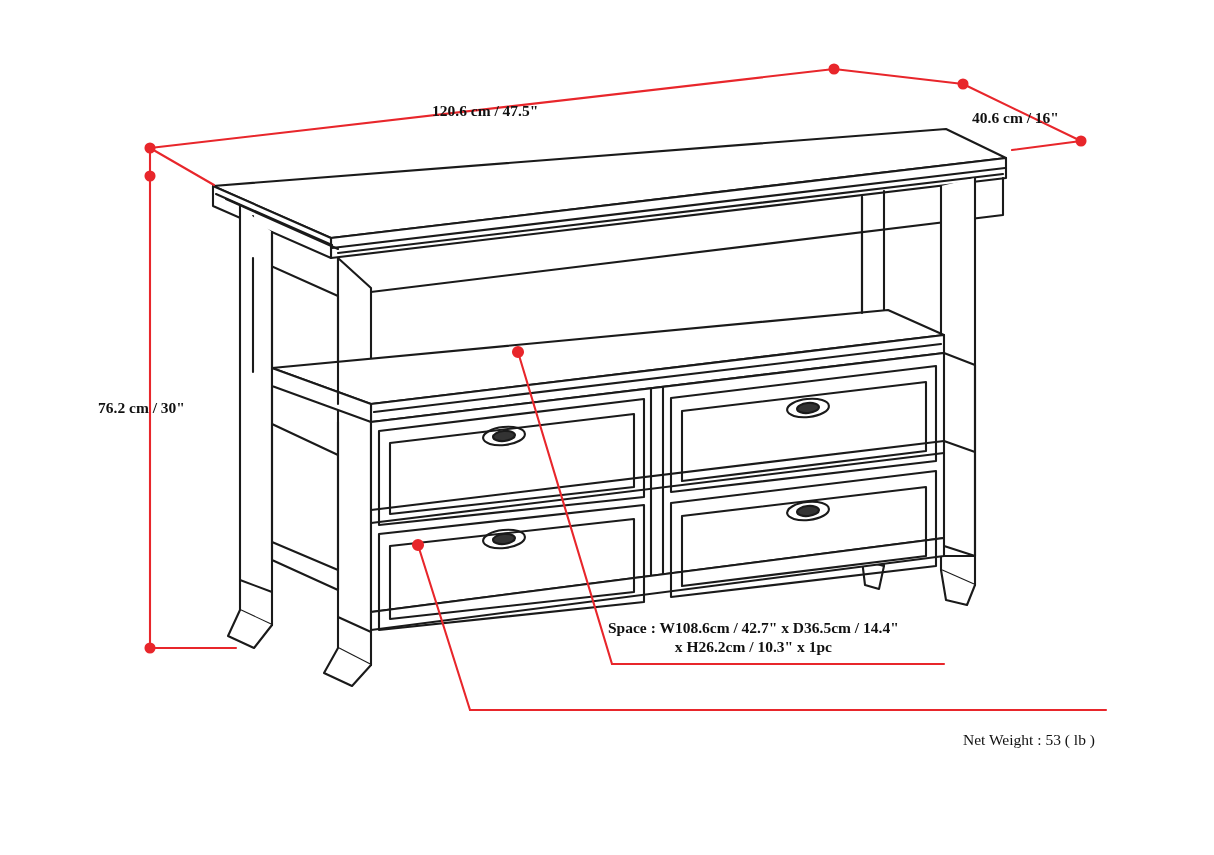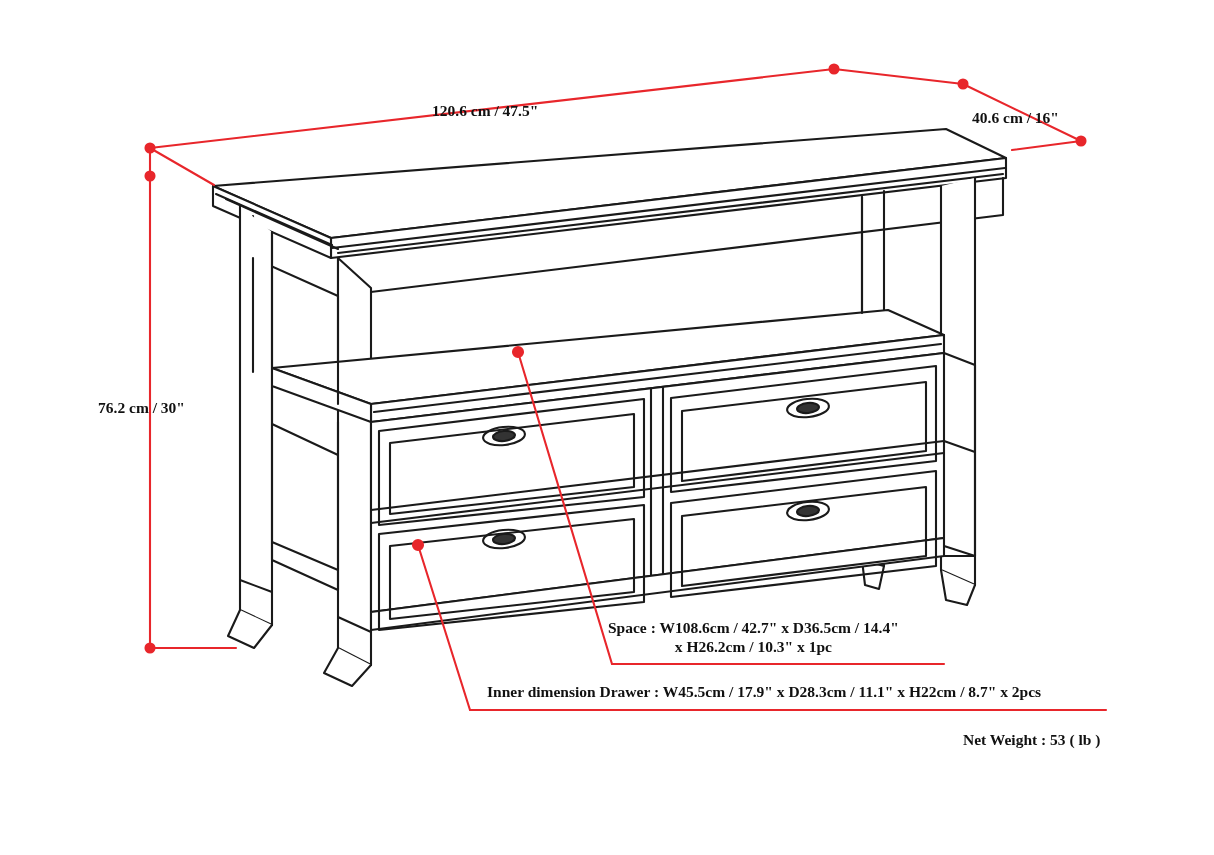--- a/index.html
+++ b/index.html
@@ -37,21 +37,21 @@
     font-size: 15.5px;
     font-weight: 700;
   }
   .lbl-note {
     font-size: 15.5px;
     font-weight: 700;
     text-align: center;
   }
   .lbl-weight {
     font-size: 15.5px;
-    font-weight: 700;
+    font-weight: 400;
     text-align: center;
   }
   #label-width  { left: 432px; top: 101px; }
   #label-depth  { left: 972px; top: 108px; }
   #label-height { left: 98px;  top: 398px; }
   #label-space  { left: 608px; top: 618px; text-align: center; }
   #label-inner  { left: 487px; top: 682px; }
   #label-weight { left: 963px; top: 730px; }
 </style>
 </head>
@@ -174,17 +174,16 @@
 
   <div class="lbl lbl-dim" id="label-depth">40.6 cm / 16"</div>
 
   <div class="lbl lbl-dim" id="label-height">76.2 cm / 30"</div>
 
   <div class="lbl lbl-note" id="label-space">
     <div>Space : W108.6cm / 42.7" x D36.5cm / 14.4"</div>
     <div>x H26.2cm / 10.3" x 1pc</div>
   </div>
 
-  <div class="lbl lbl-note" id="label-inner">Inner dimension Drawer : W45.5cm / 17.9" x D28.3cm / 11.1" x H22cm / 8.7" x 2pcs</div>
 
   <div class="lbl lbl-weight" id="label-weight">Net Weight :  53 ( lb )</div>
 
 </div>
 
 </body></html>

